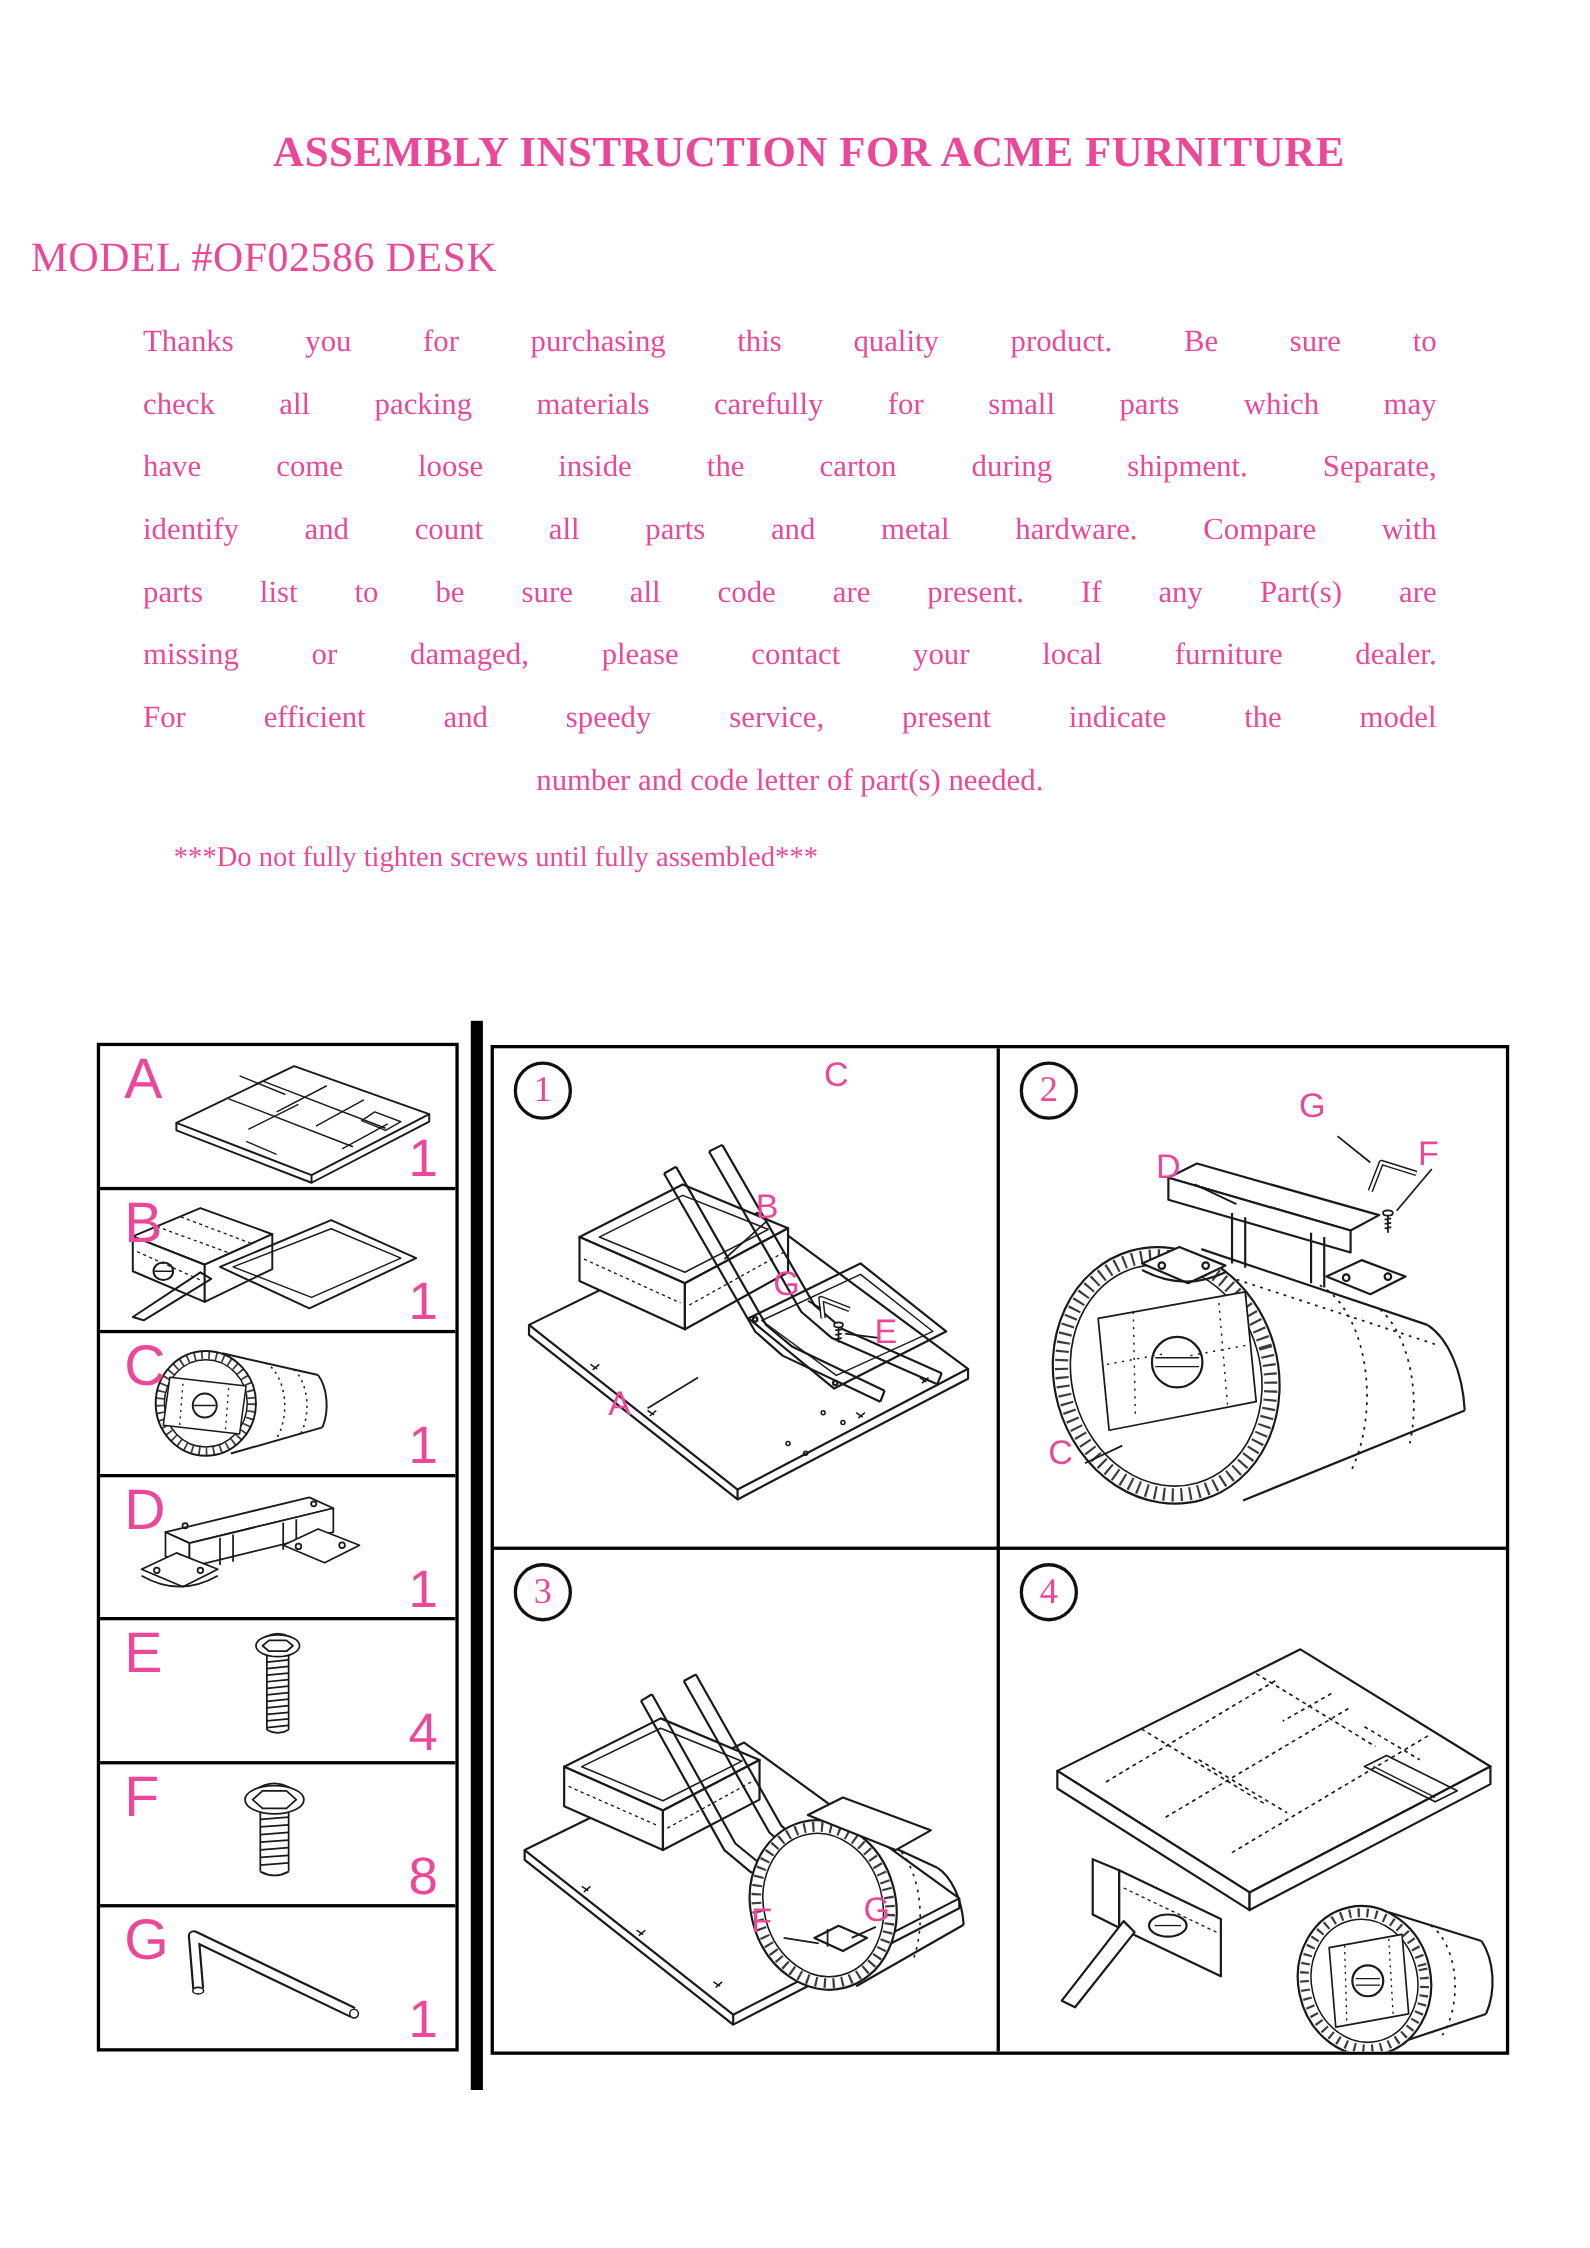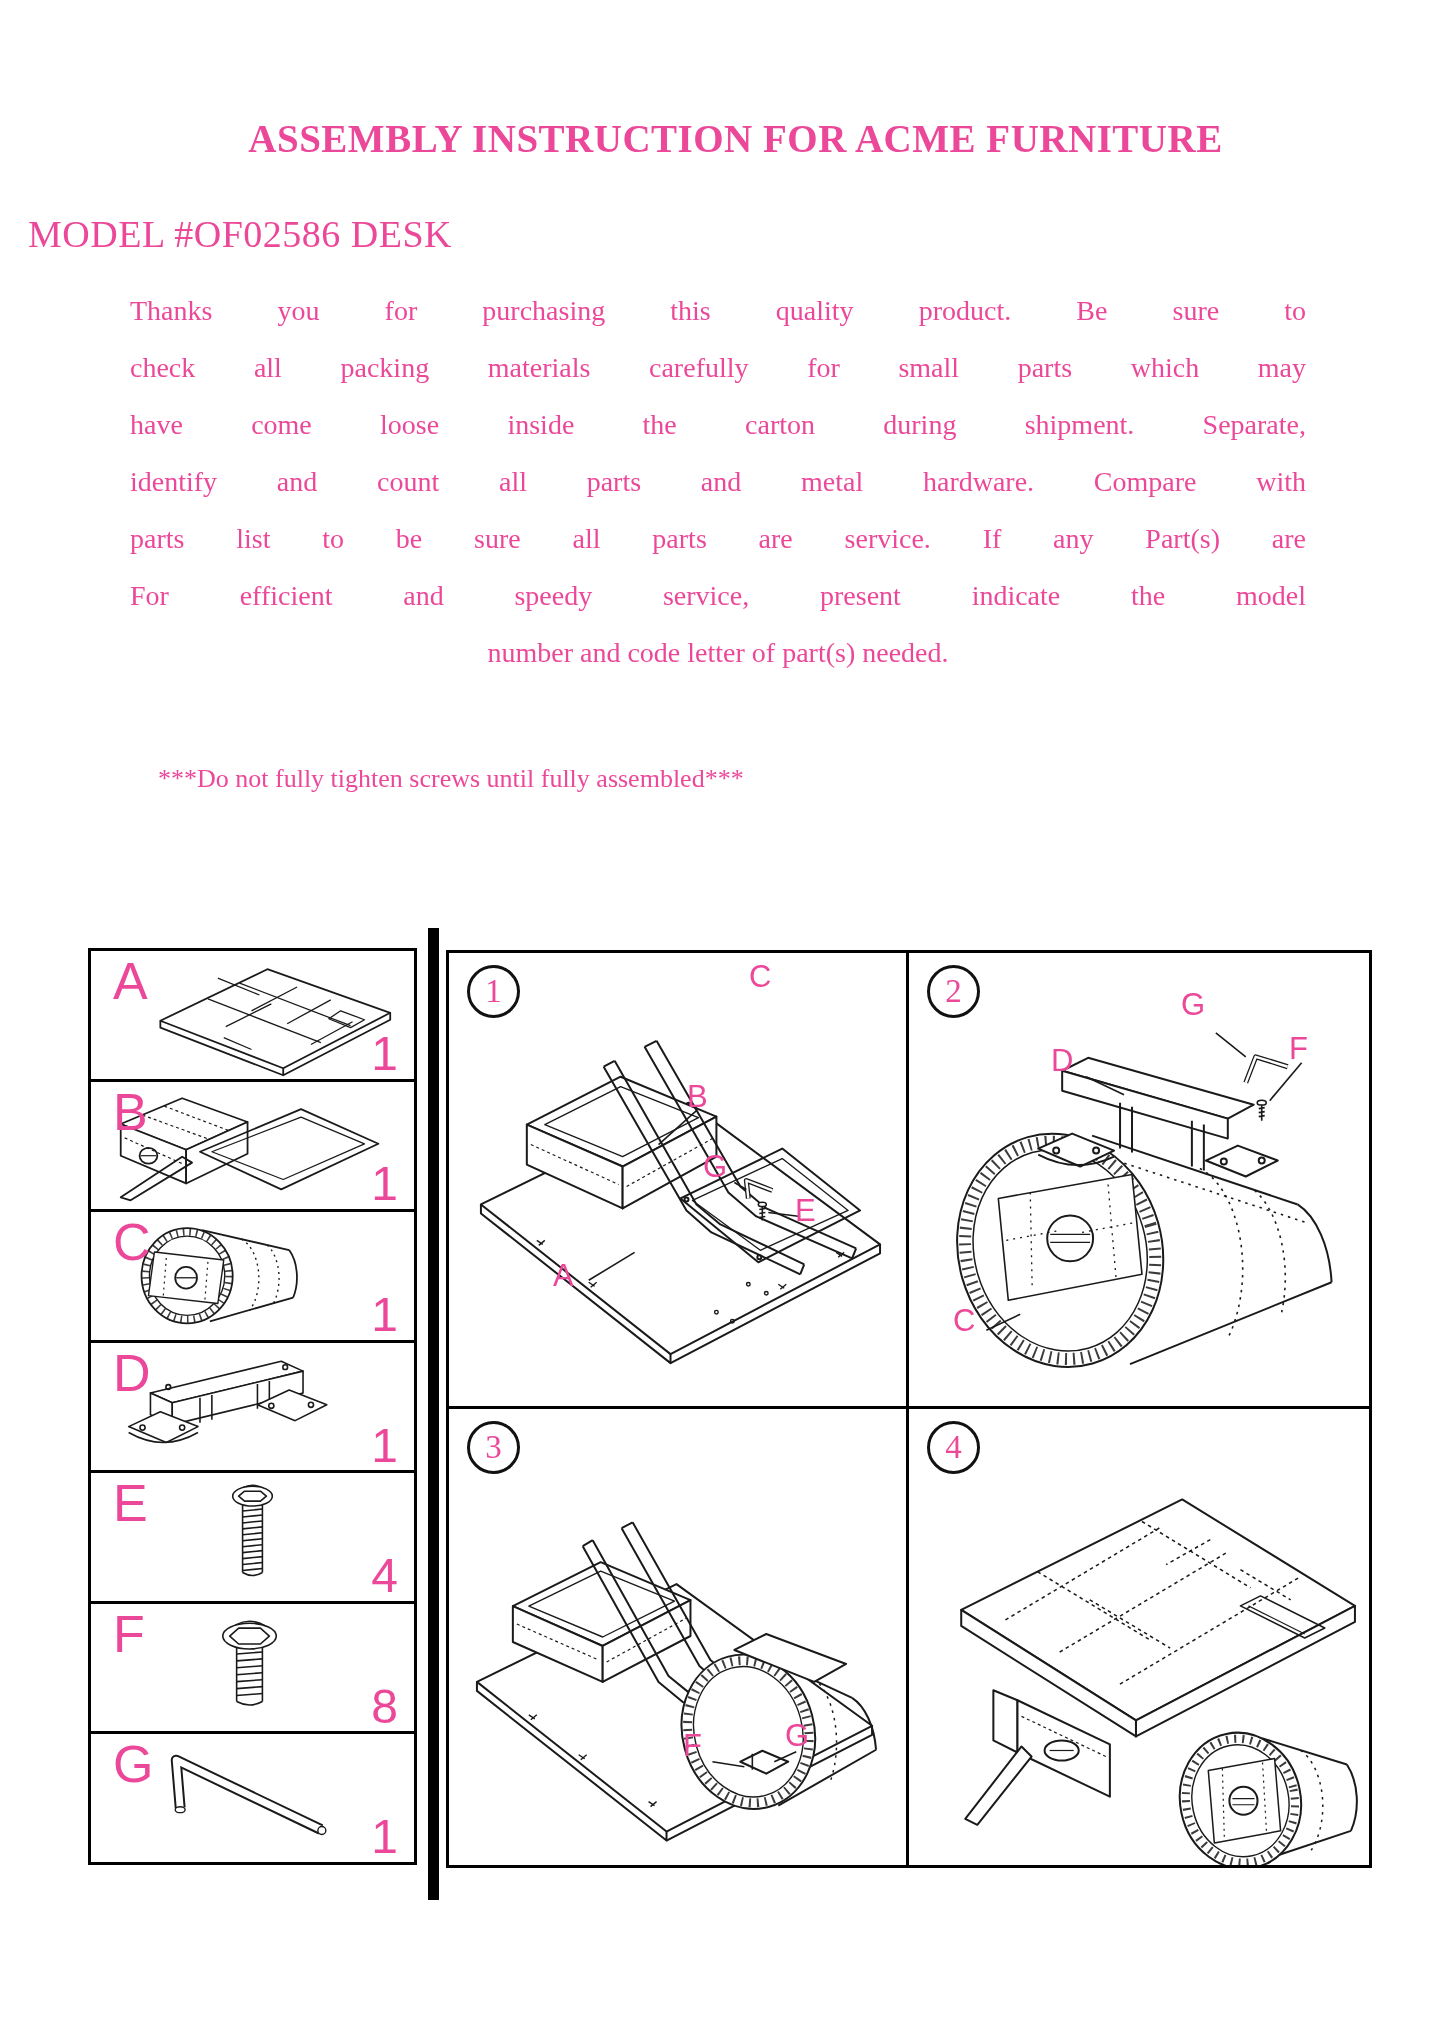--- a/index.html
+++ b/index.html
@@ -42,21 +42,22 @@
 <div class="page">
 
   <div class="title">ASSEMBLY INSTRUCTION FOR ACME FURNITURE</div>
   <div class="subtitle">MODEL #OF02586 DESK</div>
 
   <div class="intro">
     <div class="jline">Thanks  you  for  purchasing  this  quality  product. Be  sure  to</div>
     <div class="jline">check all packing materials carefully for small parts which may</div>
     <div class="jline">have  come  loose inside  the carton  during  shipment. Separate,</div>
     <div class="jline">identify  and count  all parts and metal hardware. Compare with</div>
-    <div class="jline">parts  list  to  be  sure  all  parts  are  service. If  any  Part(s)  are</div>
+    <div class="jline">parts  list  to  be  sure  all  code  are  present. If  any  Part(s)  are</div>
+    <div class="jline">missing  or  damaged, please contact your local furniture dealer.</div>
     <div class="jline">For  efficient  and  speedy  service,  present  indicate  the  model</div>
     <div class="lastline">number and code letter of part(s) needed.</div>
   </div>
   <div class="note">***Do not fully tighten screws until fully assembled***</div>
 
   <div class="parts">
 
     <div class="part-row">
       <svg class="part-art" viewBox="0 0 326 128">
         <g fill="none" stroke="#1a1a1a" stroke-width="1.8" stroke-linejoin="round">

